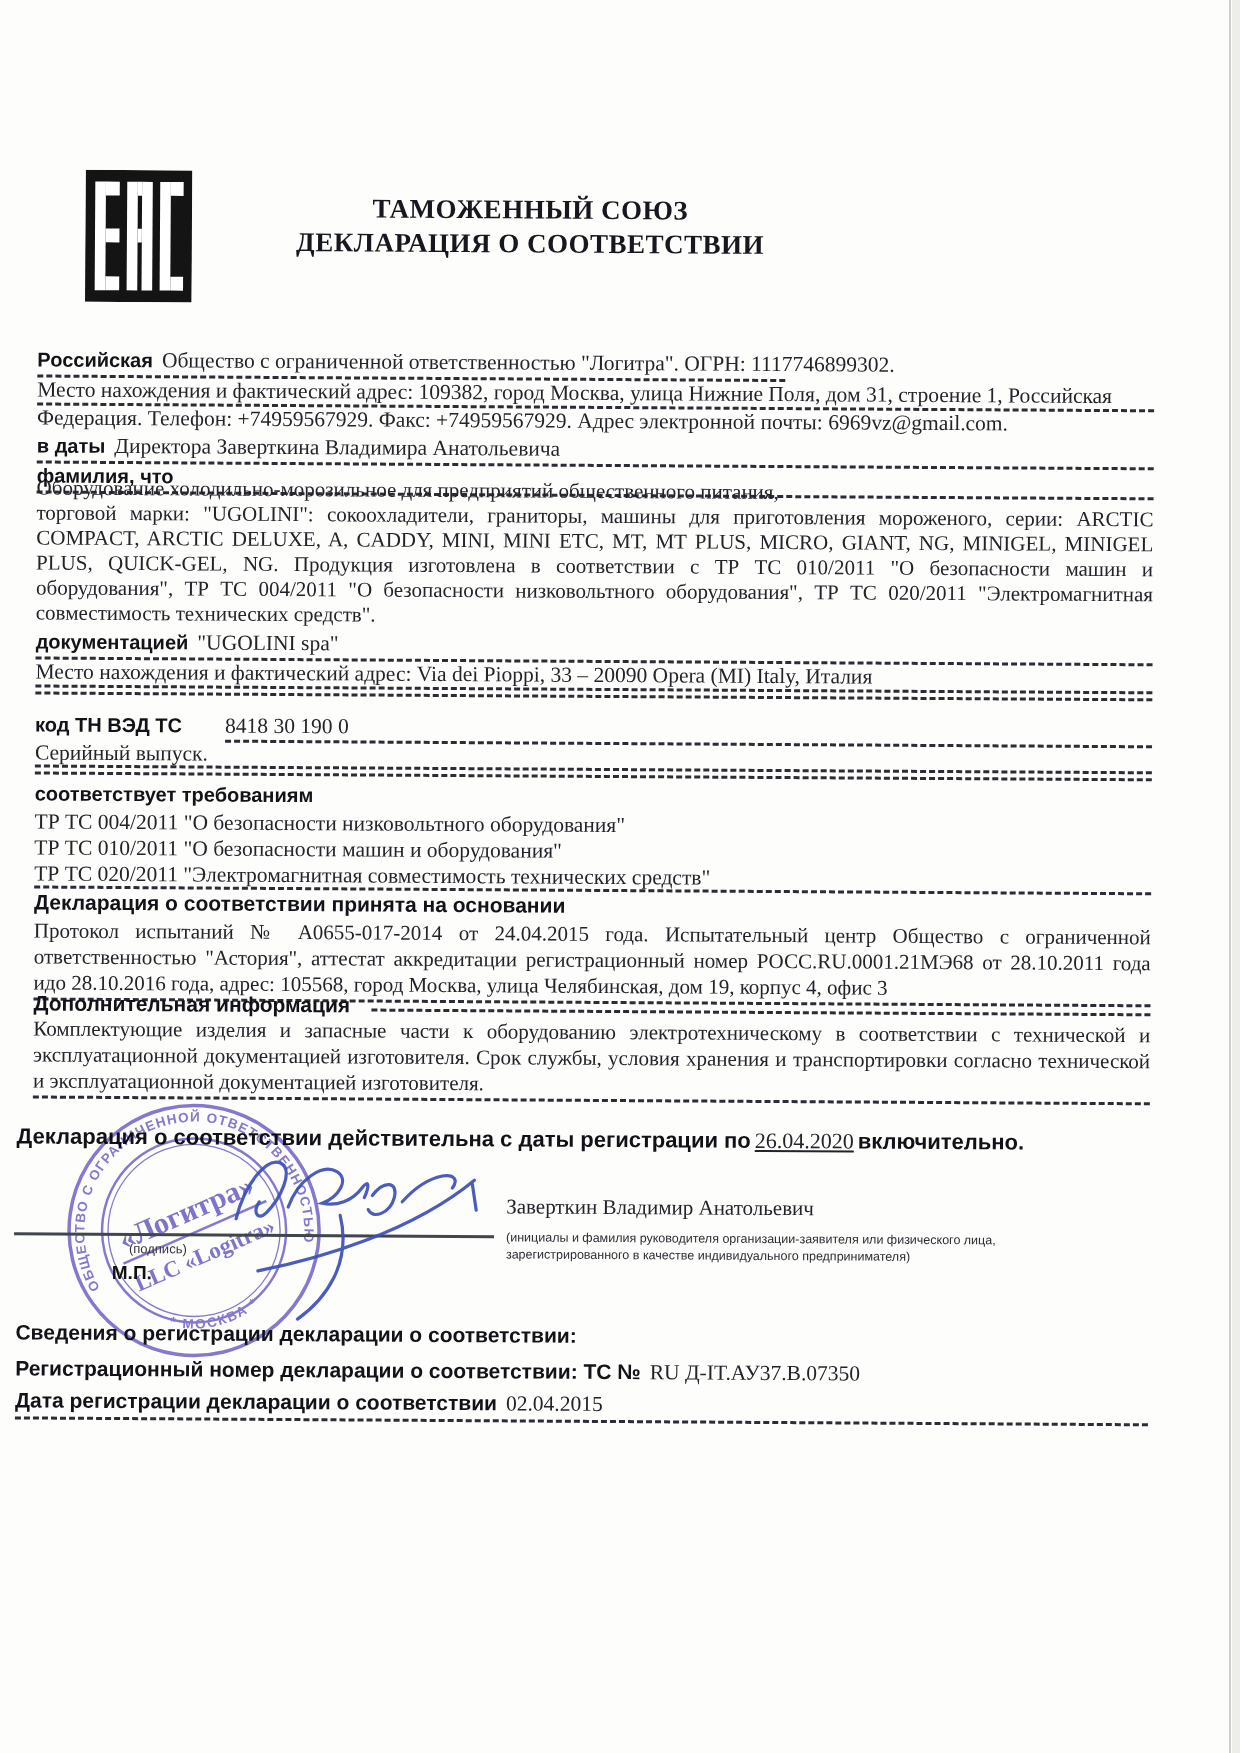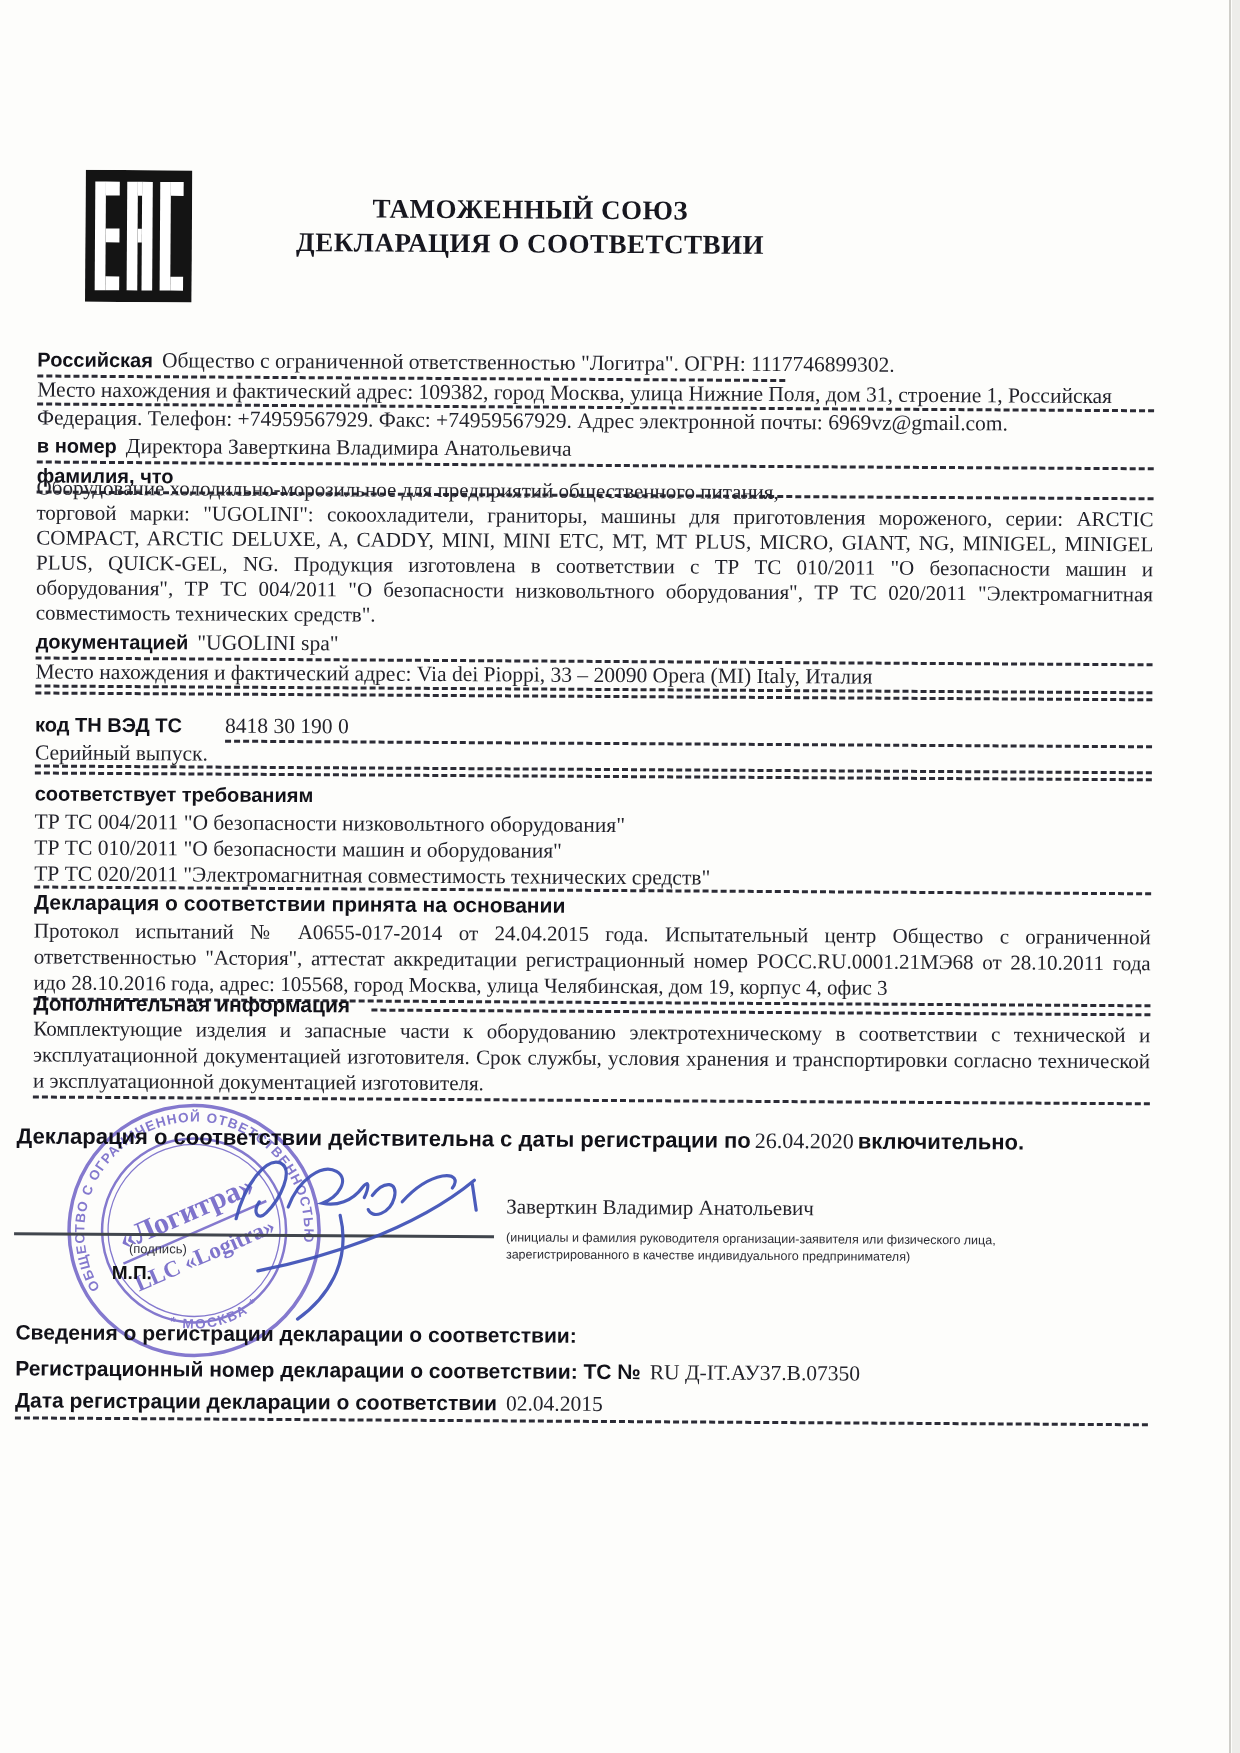--- a/index.html
+++ b/index.html
@@ -24,21 +24,21 @@
              border-top:3px dashed #2c2c36;}
   .dr-67::after{width:67%;}
   .dr-ind::after{left:190px;width:calc(100% - 190px);}
   .dash-line{height:4px;border-top:3px dashed #2c2c36;margin-top:6px;}
   .para{font-size:21px;line-height:25px;text-align:justify;color:#23232b;}
   .para26{line-height:26px;}
   .hrow{display:flex;align-items:flex-end;}
   .hrow .fill{flex:1;border-bottom:3px dashed #2c2c36;margin:0 0 6px 12px;}
   .big{font-family:"Liberation Sans","DejaVu Sans",sans-serif;font-weight:bold;
        font-size:22px;color:#111118;}
-  .bigval{font-size:22px;}
+  .bigval{font-size:22px;text-decoration:underline;}
   .small-note{font-family:"Liberation Sans","DejaVu Sans",sans-serif;font-size:12.5px;
               line-height:16.5px;color:#2c2c34;}
   .sline{position:absolute;left:20px;top:1233px;width:480px;height:2.5px;background:#41464d;z-index:3;}
   .podpis{position:absolute;left:102px;top:1241px;font-family:"Liberation Sans","DejaVu Sans",sans-serif;
           font-size:13px;color:#33333b;z-index:4;margin-left:33px;}
   .mp{position:absolute;left:118px;top:1262px;font-family:Liberation Sans, sans-serif;
       font-weight:bold;font-size:19px;color:#111;z-index:4;}
   .sig-name{position:absolute;left:512px;top:1192px;font-size:21px;color:#23232b;z-index:4;}
   .sig-note{position:absolute;left:512px;top:1227px;width:600px;z-index:4;}
   .stamp{position:absolute;left:50px;top:1080px;z-index:2;mix-blend-mode:multiply;opacity:.85;}
@@ -77,21 +77,21 @@
       <div>ДЕКЛАРАЦИЯ О СООТВЕТСТВИИ</div>
     </div>
 
     <div class="sec" style="top:346px;">
       <div class="row dr dr-67">
         <span class="lbl">Российская</span><span class="val">Общество с ограниченной ответственностью "Логитра".  ОГРН: 1117746899302.</span>
       </div>
       <div class="row dr val">Место нахождения и фактический адрес: 109382, город Москва, улица Нижние Поля, дом 31, строение 1, Российская</div>
       <div class="row val">Федерация. Телефон: +74959567929. Факс: +74959567929. Адрес электронной почты: 6969vz@gmail.com.</div>
       <div class="row dr">
-        <span class="lbl">в номер</span><span class="val">Директора Заверткина Владимира Анатольевича</span>
+        <span class="lbl">в даты</span><span class="val">Директора Заверткина Владимира Анатольевича</span>
       </div>
       <div class="row dr">
         <span class="lbl">фамилия, что</span>
       </div>
     </div>
 
     <div class="sec" style="top:476px;">
       <div class="para" style="text-align:left;">Оборудование холодильно-морозильное для предприятий общественного питания,</div>
       <div class="para">торговой марки: "UGOLINI": сокоохладители, граниторы, машины для приготовления мороженого, серии: ARCTIC COMPACT, ARCTIC DELUXE, A, CADDY, MINI, MINI ETC, MT, MT PLUS, MICRO, GIANT, NG, MINIGEL, MINIGEL PLUS, QUICK-GEL, NG. Продукция изготовлена в соответствии с ТР ТС 010/2011 "О безопасности машин и оборудования", ТР ТС 004/2011 "О безопасности низковольтного оборудования", ТР ТС 020/2011 "Электромагнитная совместимость технических средств".</div>
       <div class="row dr" style="margin-top:2px;">

